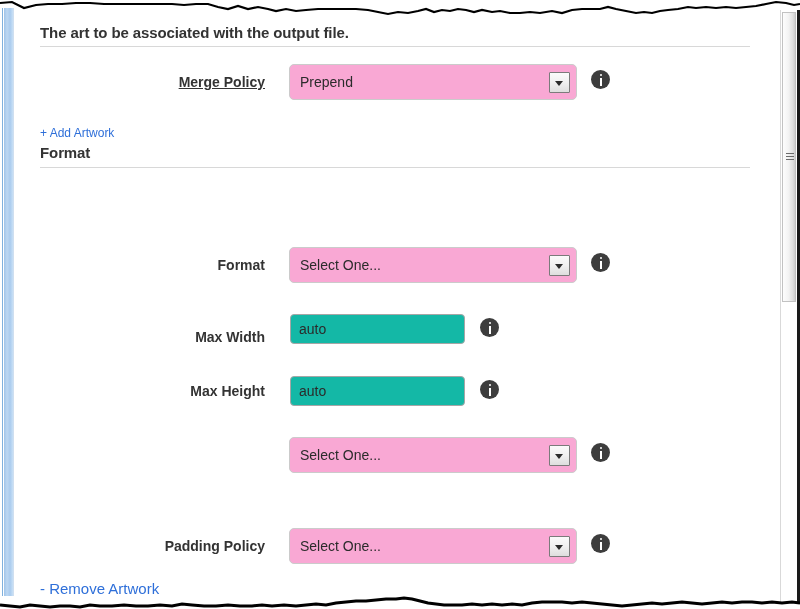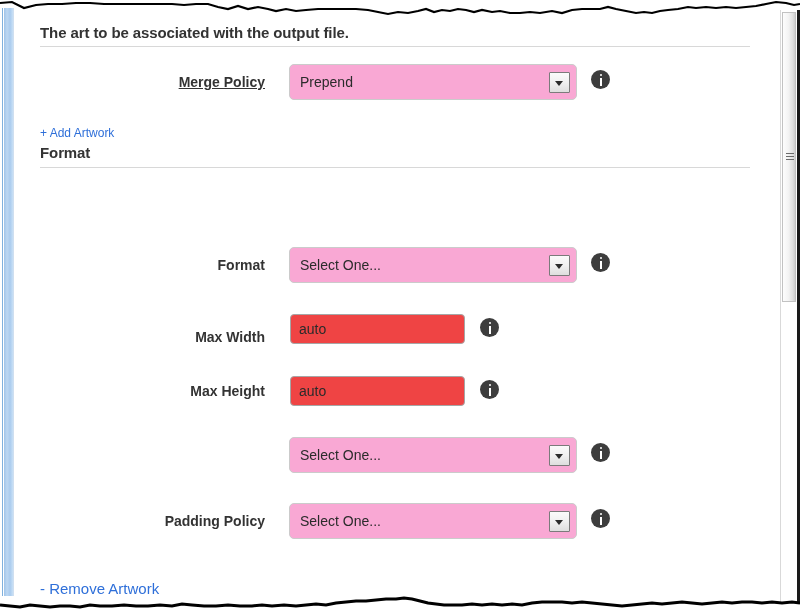--- a/index.html
+++ b/index.html
@@ -153,21 +153,21 @@
     font-size: 14px;
     font-weight: bold;
     color: #333333;
     white-space: nowrap;
   }
 
   
   .txt {
     position: absolute;
     box-sizing: border-box;
-    background: #ef4444;
+    background: #14b8a6;
     border: 1px solid #a6a6a6;
     border-radius: 4px;
     height: 30px;
     font-family: "Liberation Sans", sans-serif;
     font-size: 14px;
     color: #2b2b2b;
     padding: 0 8px;
     line-height: 28px;
     outline: none;
   }
@@ -317,21 +317,21 @@
     <div class="row" style="top:437px;">
       <div class="sel" style="left:289px; top:0px; width:288px;">
         <span class="sel-text">Select One...</span>
         <span class="sel-btn">
           <span class="caret"></span>
         </span>
       </div>
       <div class="info" style="left:591px; top:6px;"></div>
     </div>
 
-    <div class="row" style="top:503px;padding-left:16px;">
+    <div class="row" style="top:528px;padding-left:16px;">
       <div class="field-label" style="top:10px;">Padding Policy</div>
       <div class="sel" style="left:289px; top:0px; width:288px;">
         <span class="sel-text">Select One...</span>
         <span class="sel-btn">
           <span class="caret"></span>
         </span>
       </div>
       <div class="info" style="left:591px; top:6px;"></div>
     </div>
 

